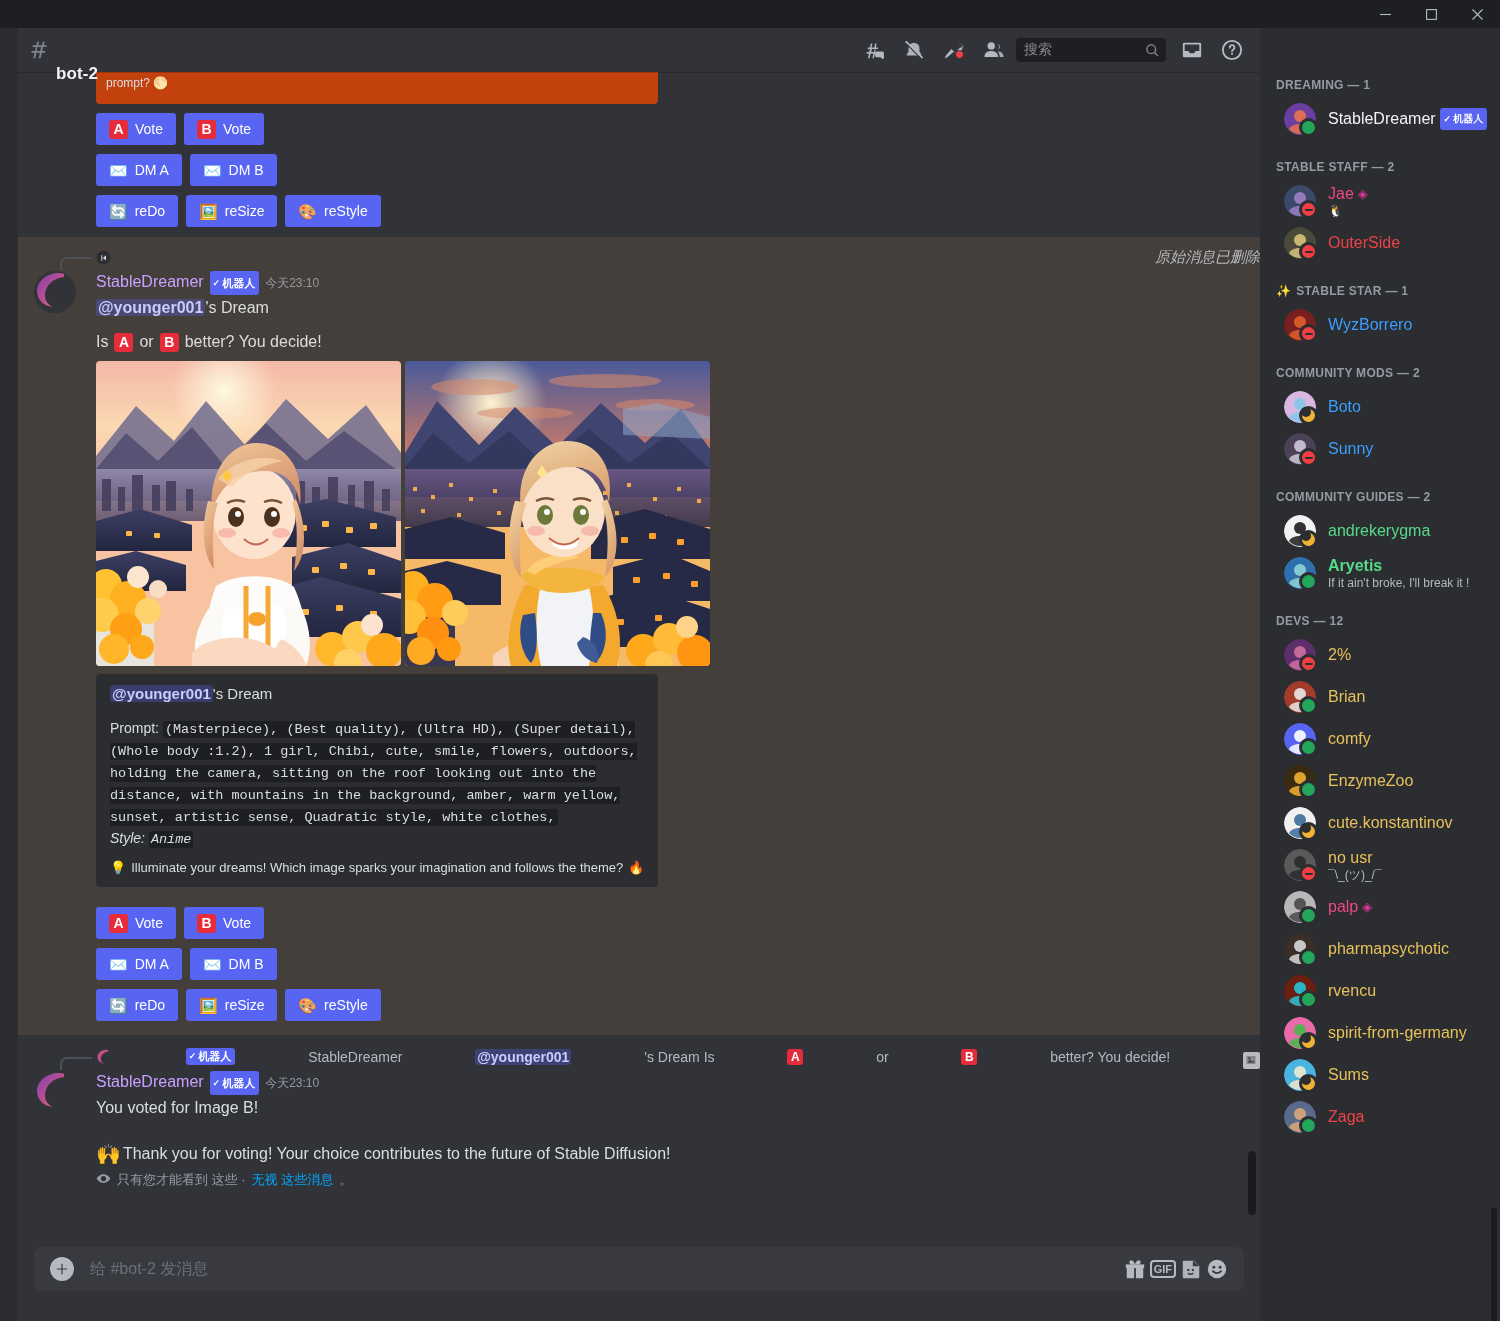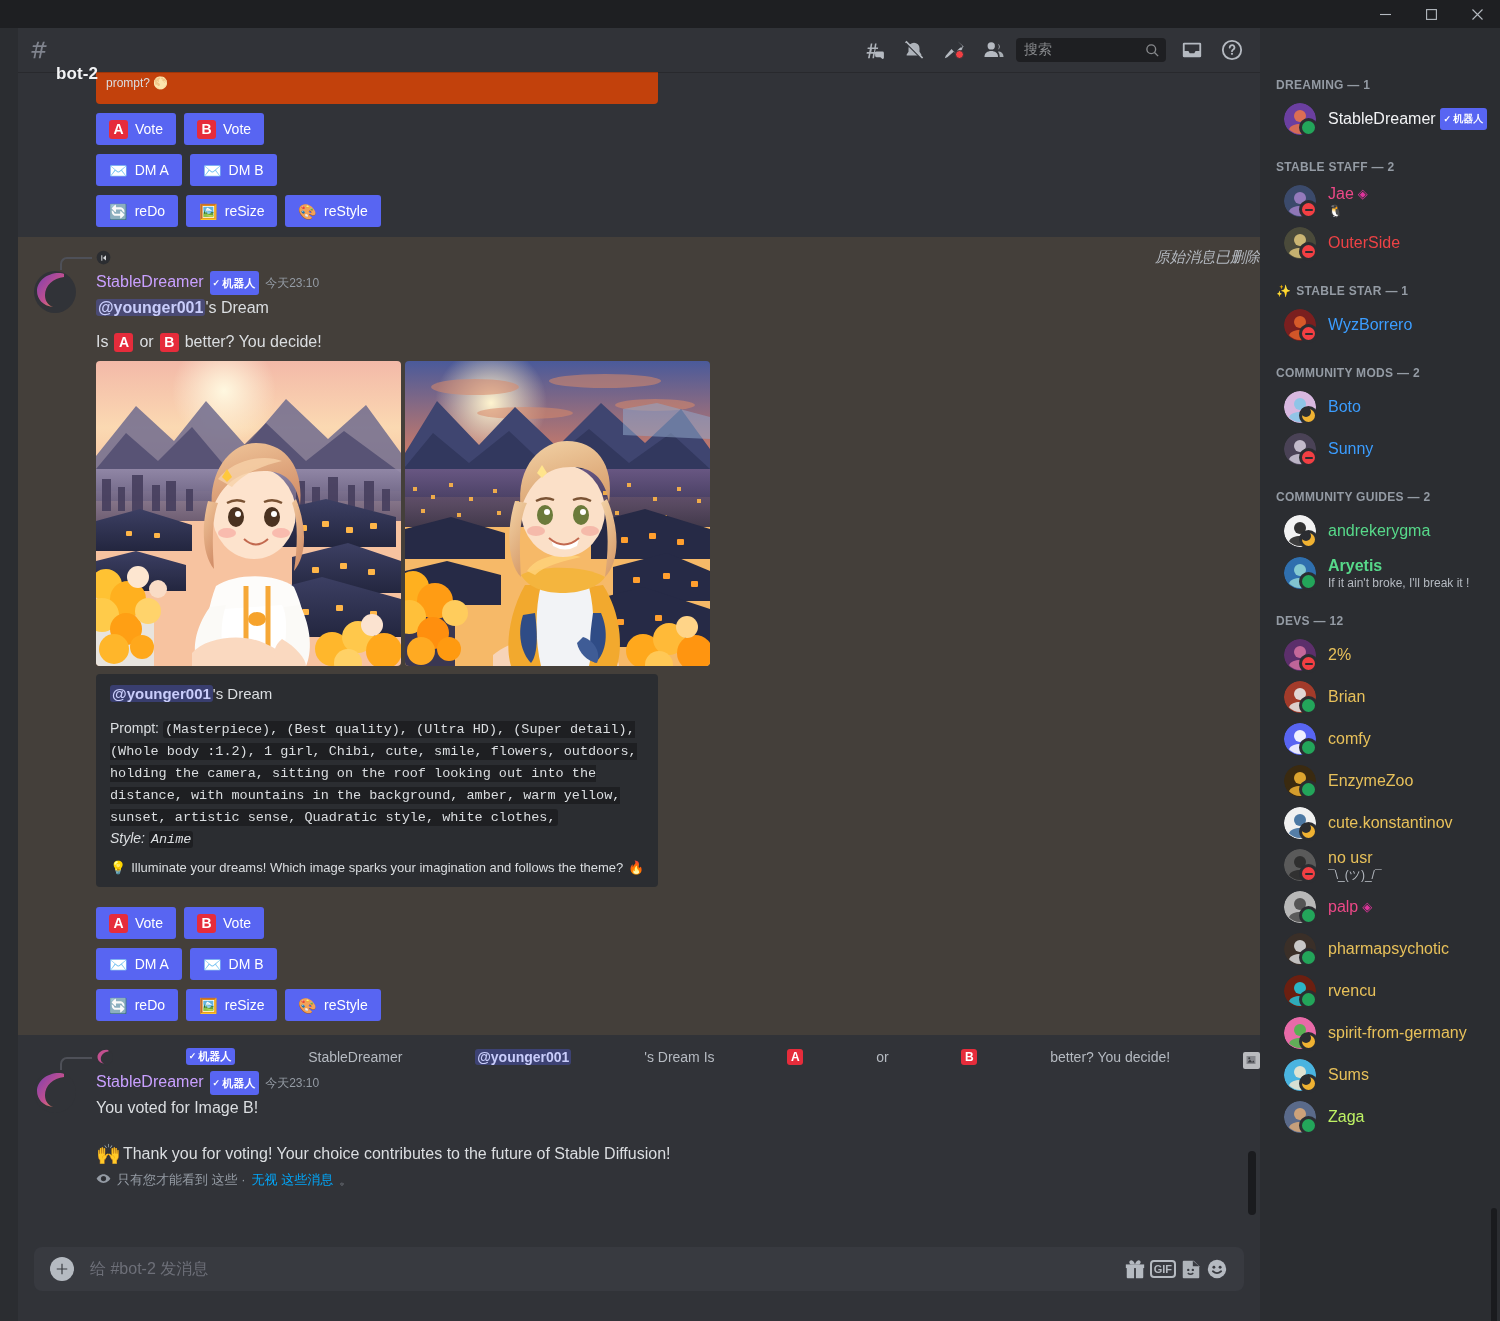--- a/index.html
+++ b/index.html
@@ -1165,21 +1165,21 @@
         <div class="mrow">
           <div class="mavwrap">
             <div class="mav"><svg width="32" height="32" viewBox="0 0 32 32">
                 <circle cx="16" cy="16" r="16" fill="#5a6a8a"></circle>
                 <path d="M16 31a15 15 0 01-11-4.8c1.6-3.6 6-5.2 11-5.2s9.4 1.6 11 5.2A15 15 0 0116 31z" fill="#d8a878" opacity=".85"></path>
                 <circle cx="16" cy="13" r="6" fill="#d8a878" opacity=".9"></circle>
               </svg></div>
             <span class="status st-online"></span>
           </div>
           <div class="mnamewrap">
-            <div class="mname" style="color: #bef264;">
+            <div class="mname" style="color: #ef4444;">
               <span>Zaga</span>
             </div>
           </div>
         </div>
       </div>
     <div id="memberscroll"></div>
   </div>
 
 </div>
 

